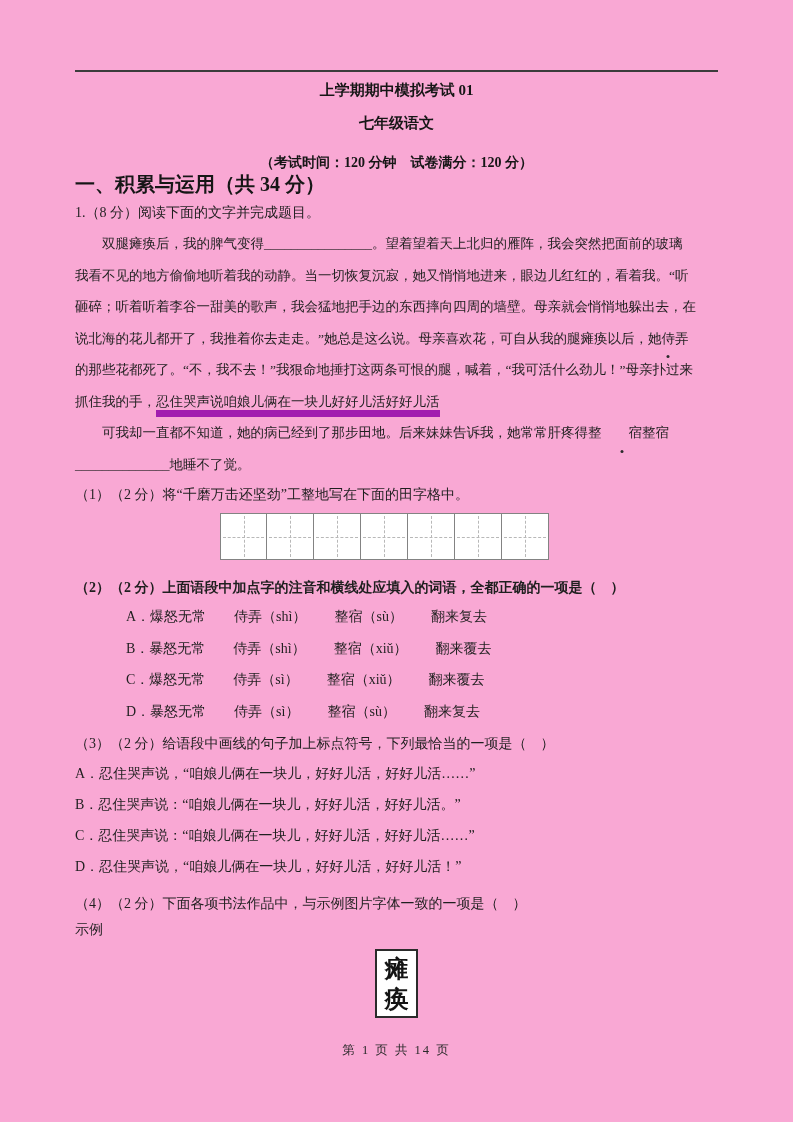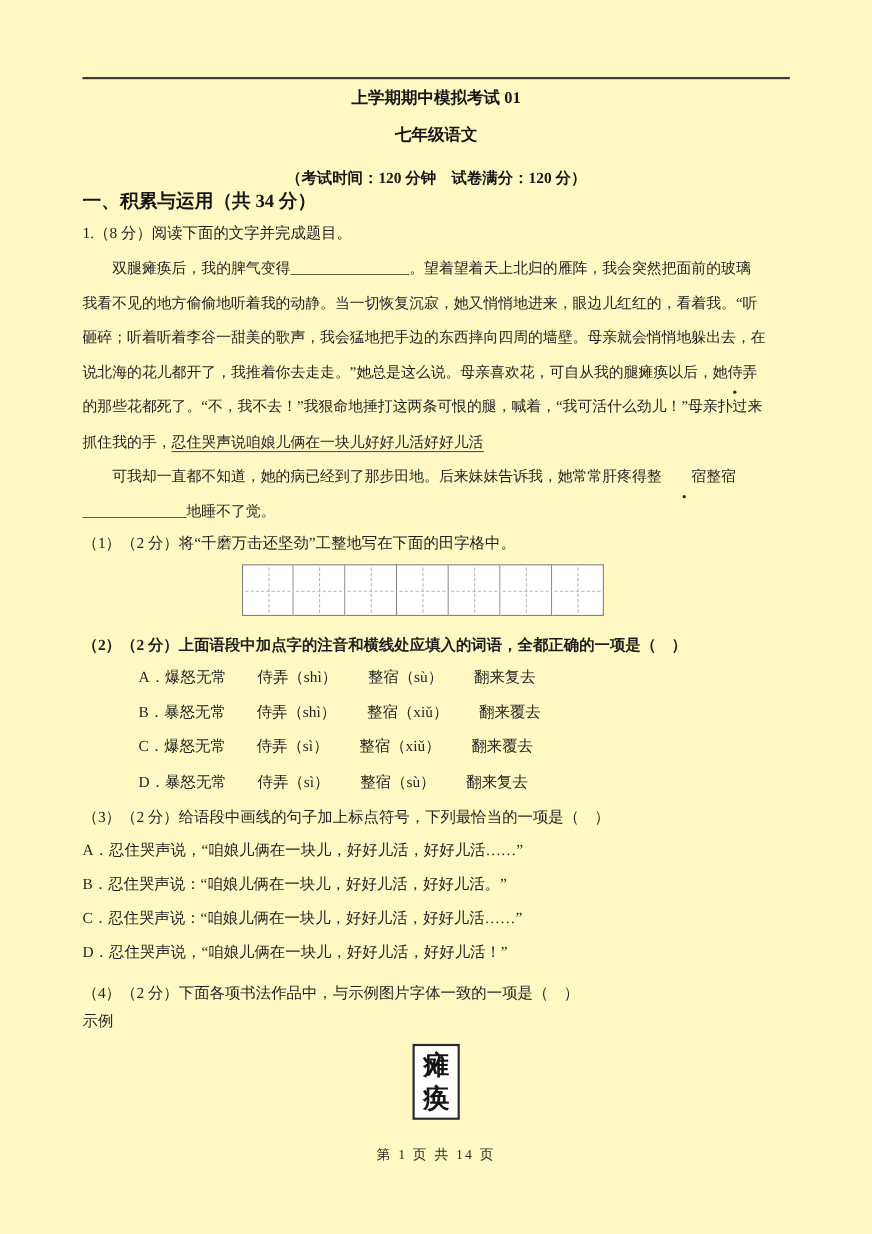--- a/index.html
+++ b/index.html
@@ -1,37 +1,37 @@
 <!DOCTYPE html>
 <html><head>
 <meta charset="utf-8">
 <style>
   html,body{margin:0;padding:0;background:#e8e8e8;}
   .page{
     position:relative;
     width:793px;height:1122px;
     margin:0 auto;
-    background:#fef9c3;
+    background:#f9a8d4;
     font-family:"Liberation Serif","DejaVu Serif",serif;
     color:#1f1f1f;
     overflow:hidden;
   }
   .abs{position:absolute;}
   .center{left:0;right:0;text-align:center;}
   .rule{top:70px;left:75px;width:643px;border-top:2px solid #3c3c3c;height:0;}
   .title{top:83px;font-size:15px;font-weight:bold;line-height:1;color:#161616;}
   .subtitle{top:116px;font-size:15px;font-weight:bold;line-height:1;color:#161616;}
   .examinfo{top:156px;font-size:14px;font-weight:bold;line-height:1;color:#161616;}
-  .sectionhead{top:174px;left:75px;font-size:17px;font-weight:bold;line-height:1;color:#161616;font-family:Liberation Serif, serif;}
+  .sectionhead{top:174px;left:75px;font-size:20px;font-weight:bold;line-height:1;color:#161616;font-family:Liberation Serif, serif;}
   .q1intro{top:206px;left:75px;font-size:14px;line-height:1;text-align:center;}
   .passage{top:228px;left:75px;width:660px;font-size:13.5px;line-height:31.5px;}
   .pline{white-space:nowrap;height:31.5px;}
   .ind{text-indent:27px;}
   .blank{letter-spacing:0;}
-  .u{border-bottom:1px solid #a21caf;padding-bottom:1px;}
+  .u{border-bottom:7px solid #a21caf;padding-bottom:1px;}
   .dotted{position:relative;display:inline-block;}
   .dotted::after{
     content:"";
     position:absolute;left:50%;bottom:-4px;
     width:3px;height:3px;border-radius:50%;
     background:#2a2a2a;transform:translateX(-50%);
   }
   .stem{font-size:14px;line-height:1;left:75px;white-space:nowrap;}
   .sub1{top:488px;}
   .tzg{top:513px;left:220px;display:flex;}

